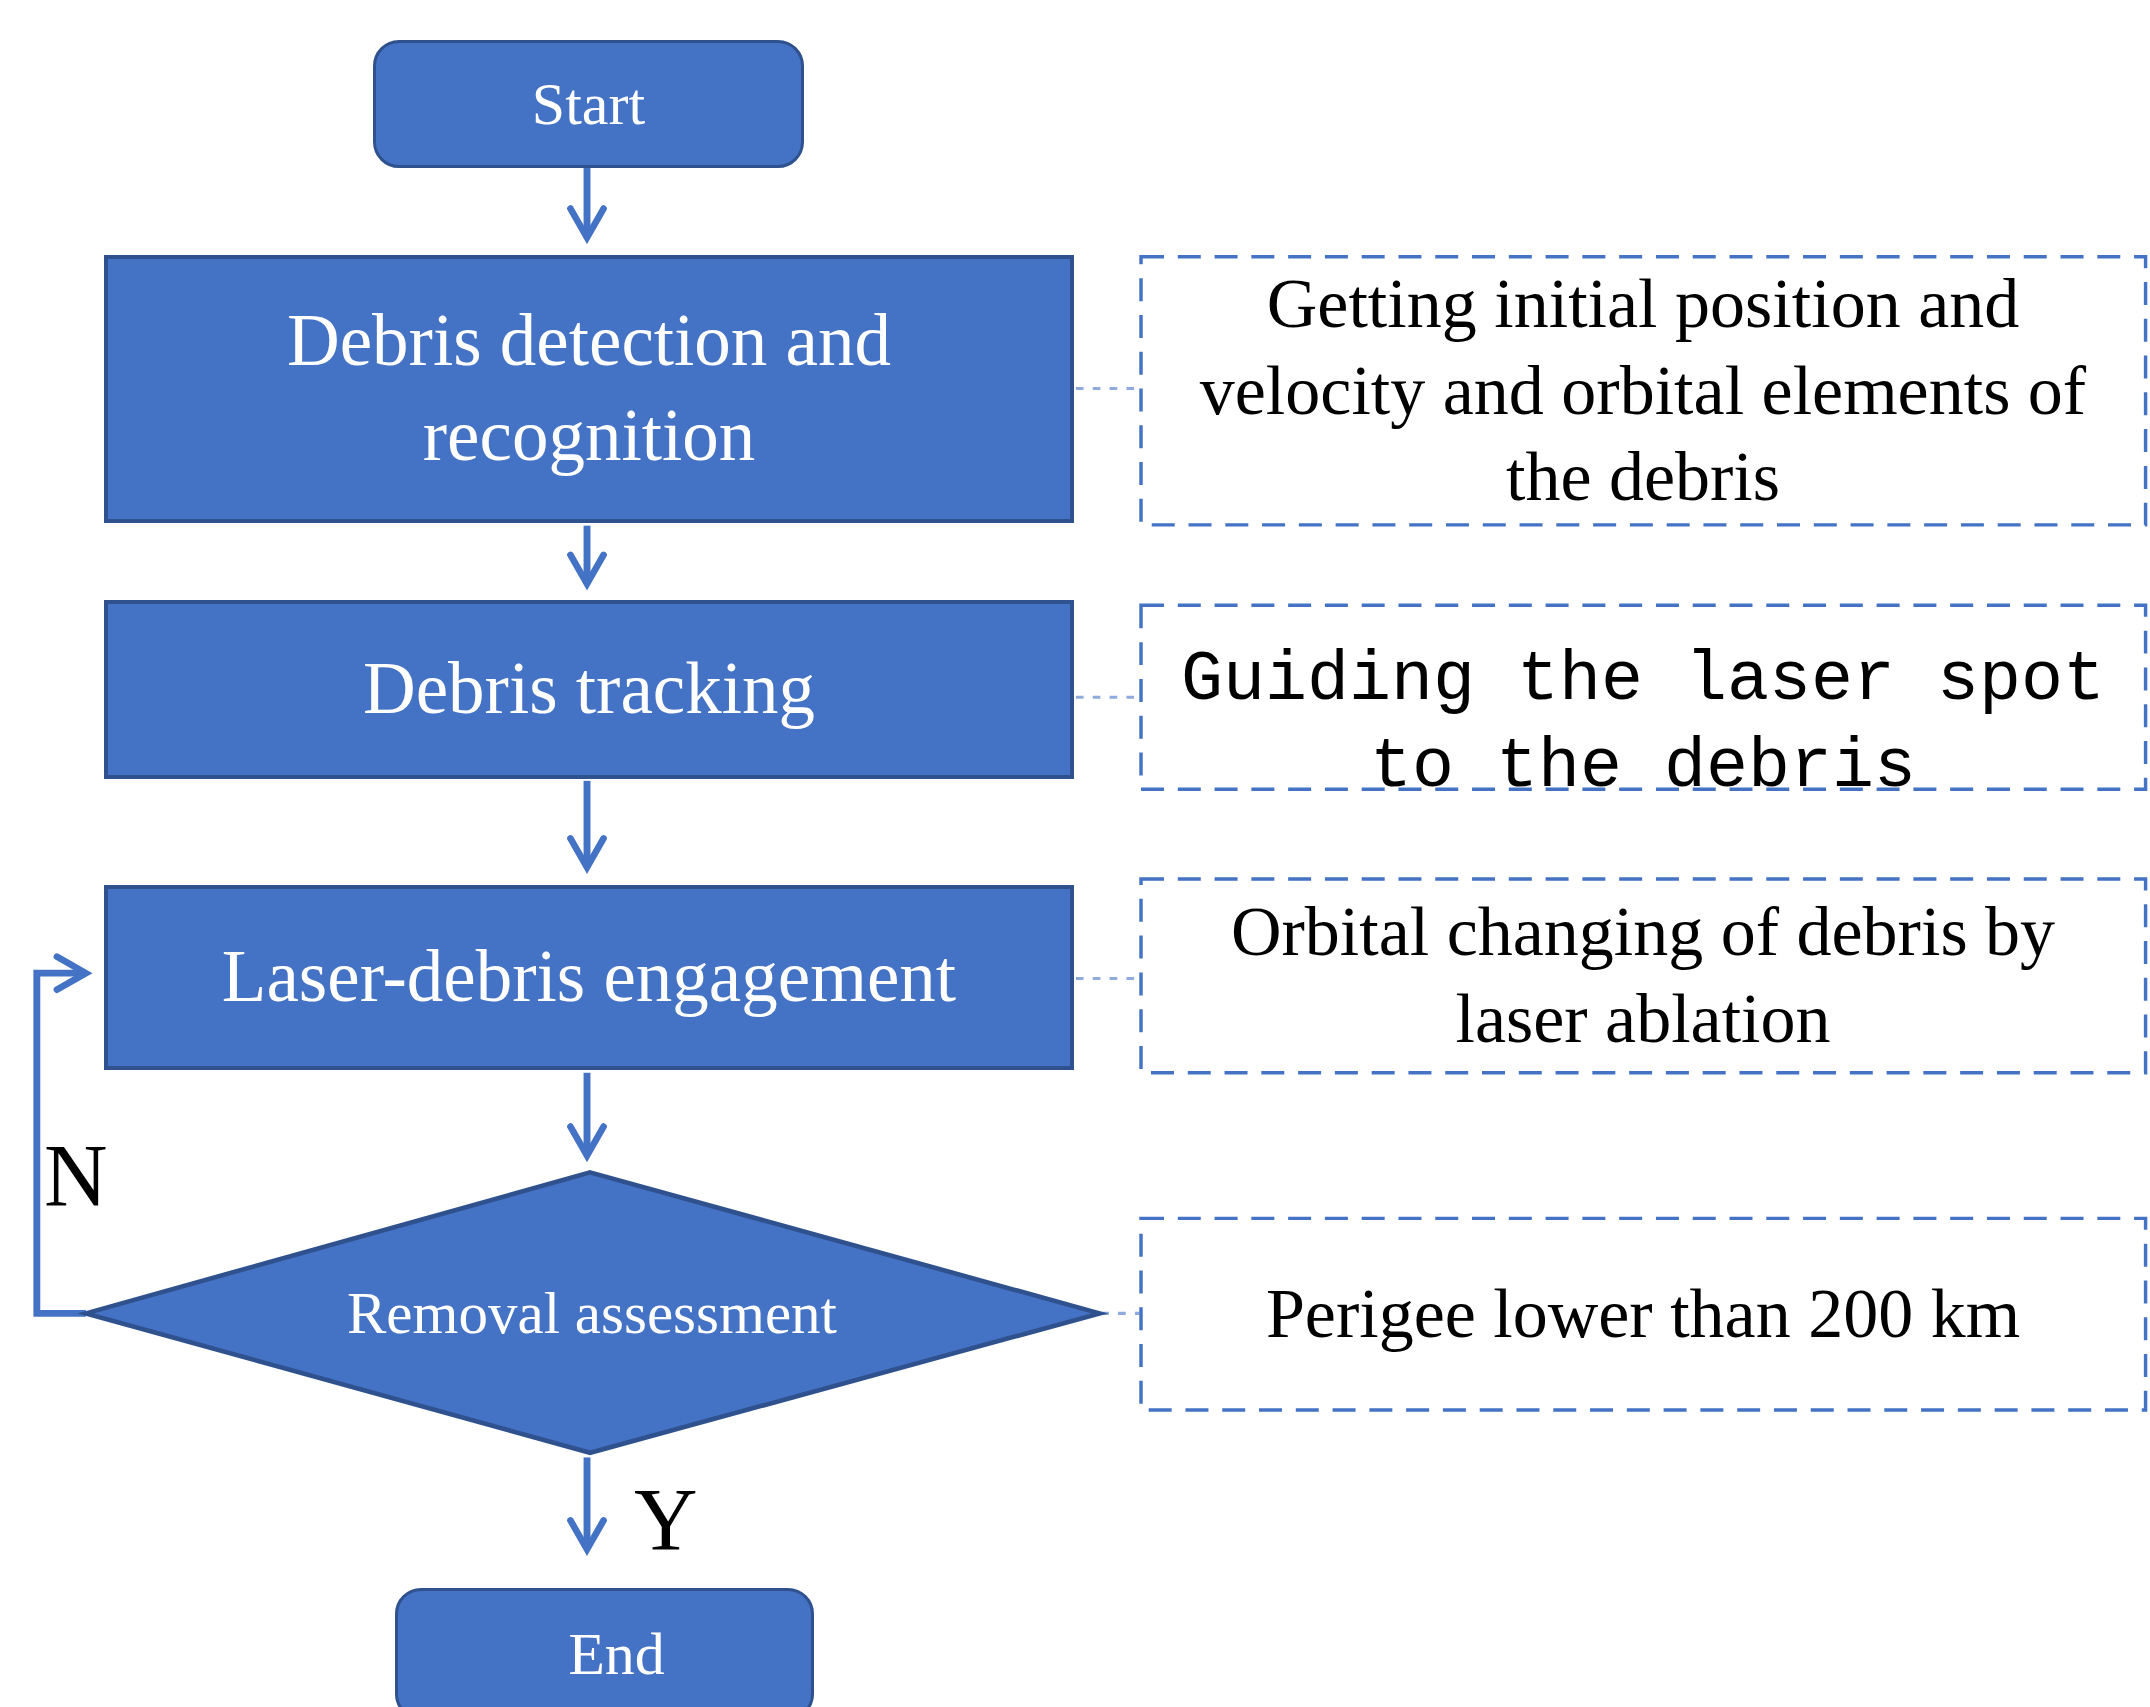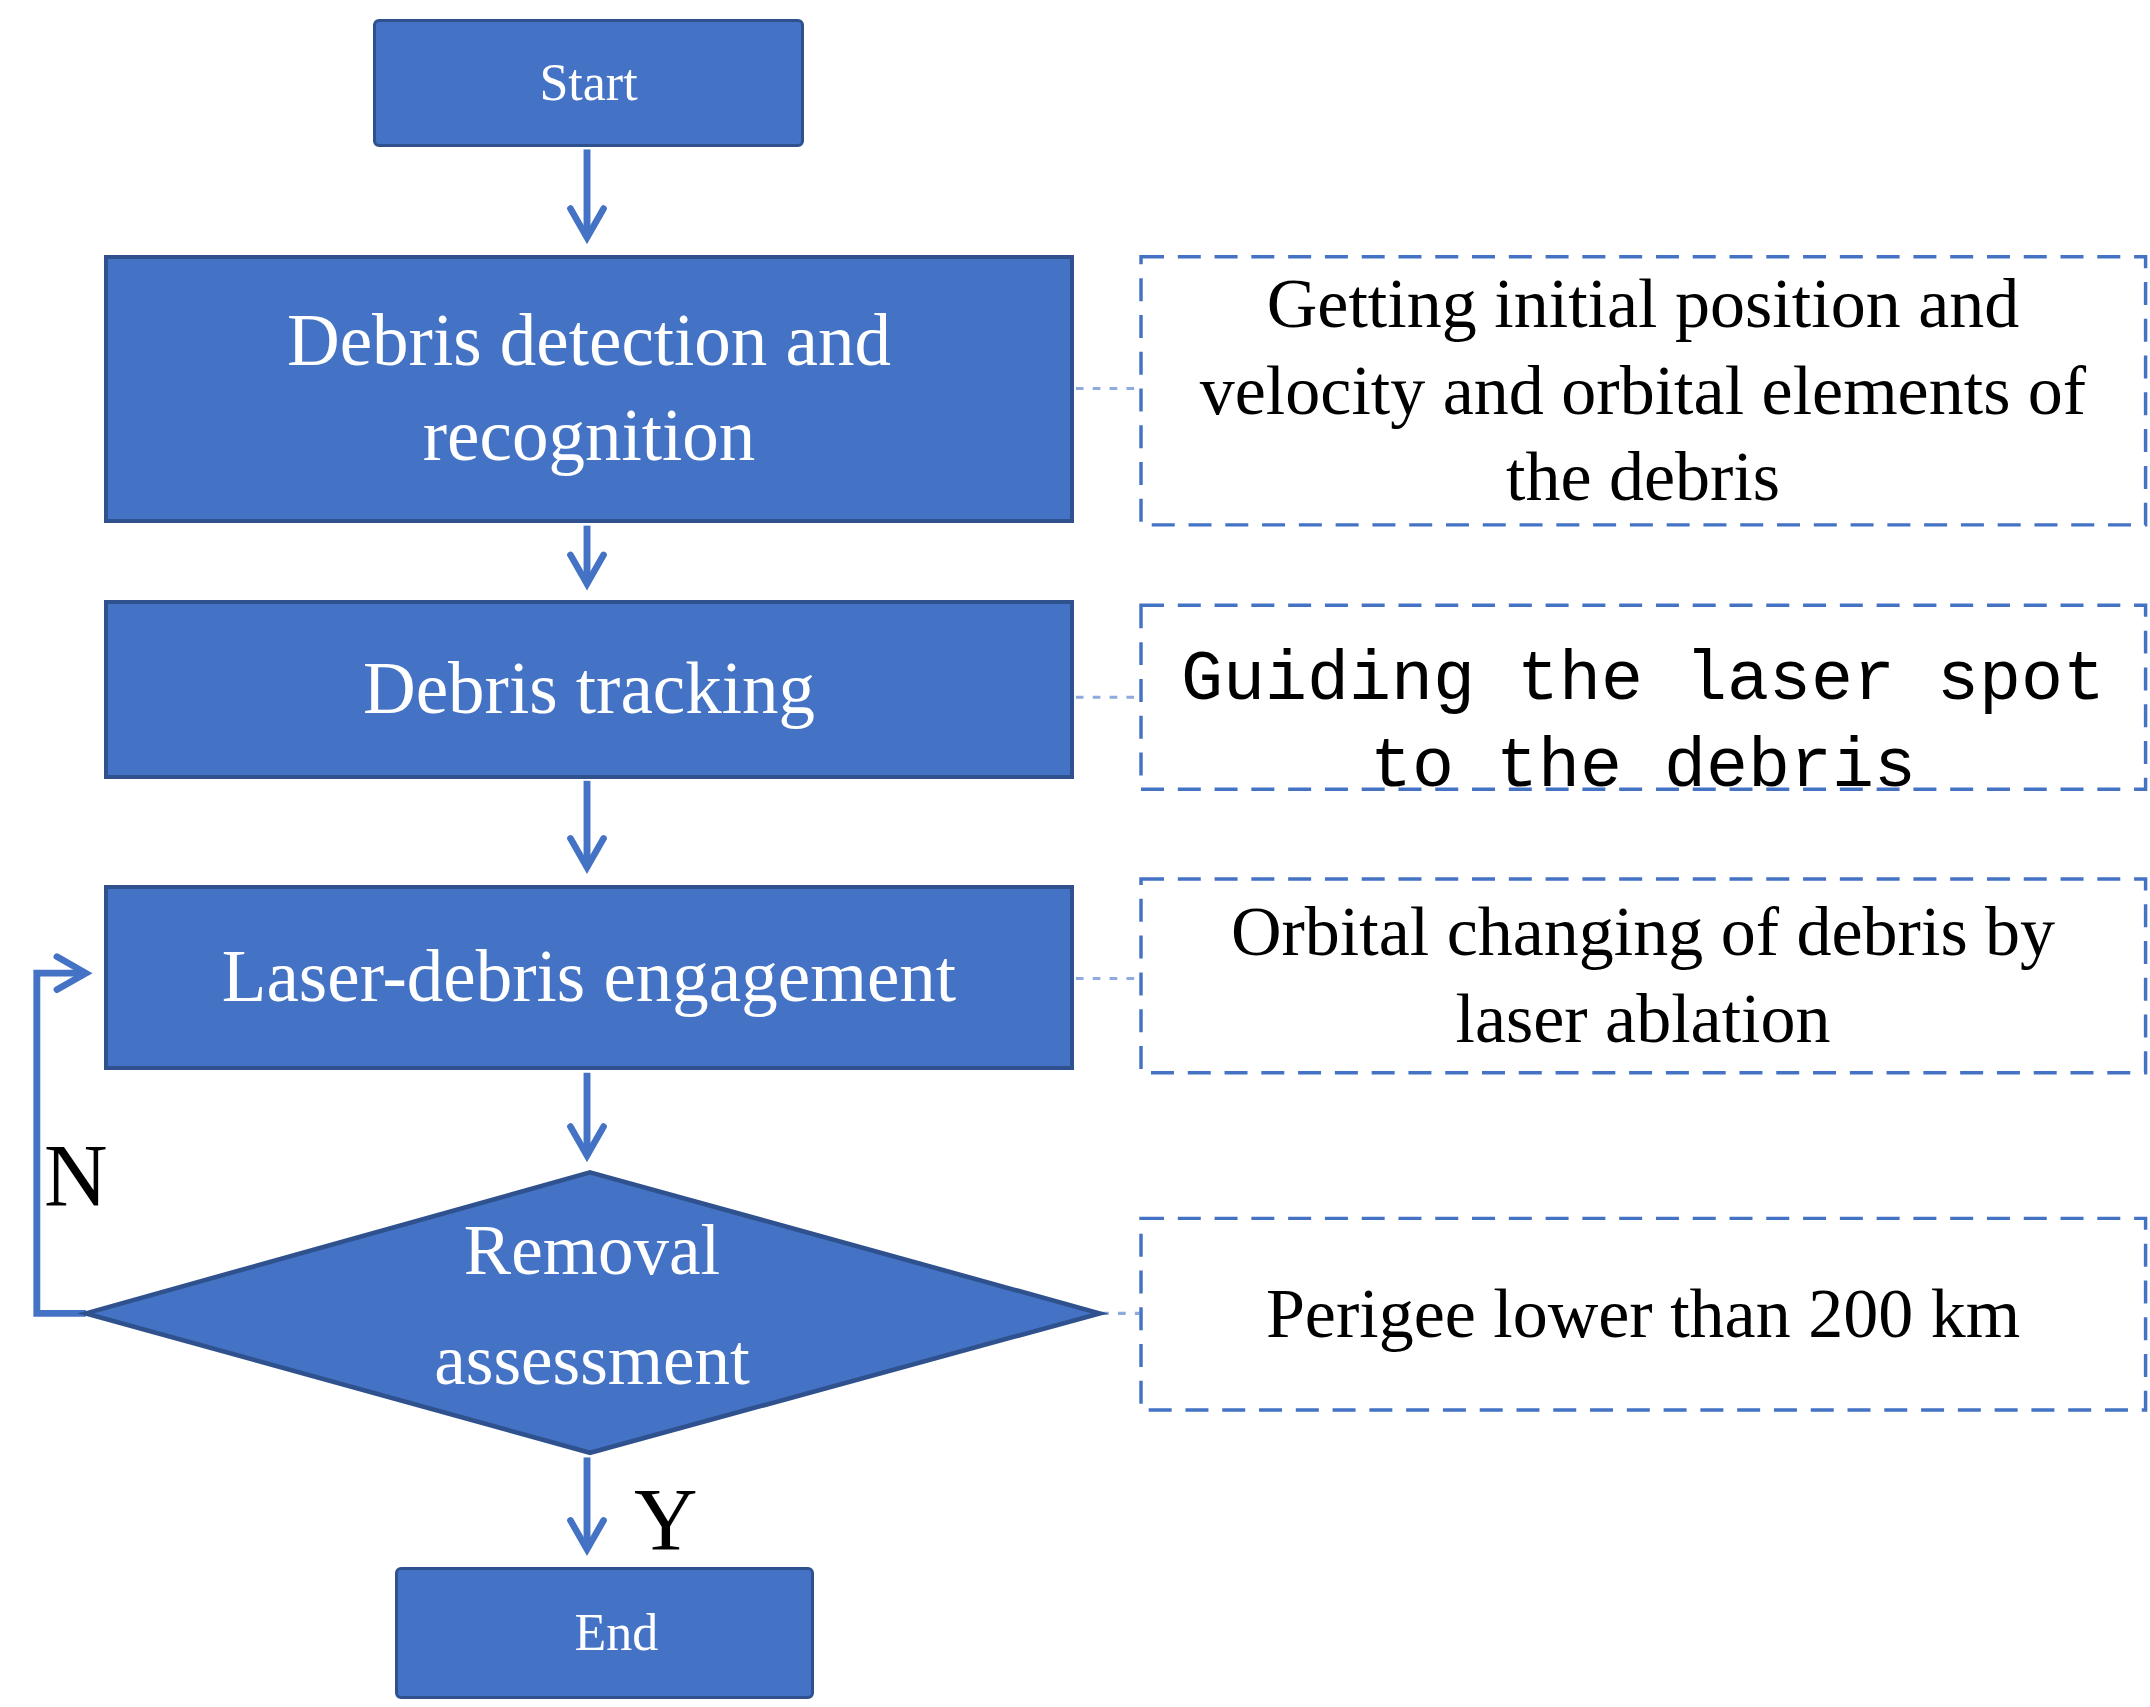--- a/index.html
+++ b/index.html
@@ -40,36 +40,38 @@
     border: 4.6px solid var(--node_border);
     color: var(--node_text);
     display: flex;
     align-items: center;
     justify-content: center;
     text-align: center;
     font-size: 73px;
     line-height: 1.3;
   }
   .flow-box.terminal {
-    border-radius: 6px;
+    border-radius: 26px;
     border-width: 3.8px;
-    font-size: 52px;
+    font-size: 60px;
+    margin-top: 21px;
   }
   .flow-box.pad-wrap { padding: 0 78px; }
   .diamond-label {
     position: absolute;
     left: 324px;
     top: 1195px;
     width: 536px;
     height: 238px;
     display: flex;
+    align-items: center;
     justify-content: center;
     text-align: center;
     color: var(--node_text);
-    font-size: 71px;
+    font-size: 59px;
     line-height: 1.55;
   }
   .annotation {
     position: absolute;
     box-sizing: border-box;
     left: 1141px;
     width: 1004px;
     display: flex;
     align-items: center;
     justify-content: center;

